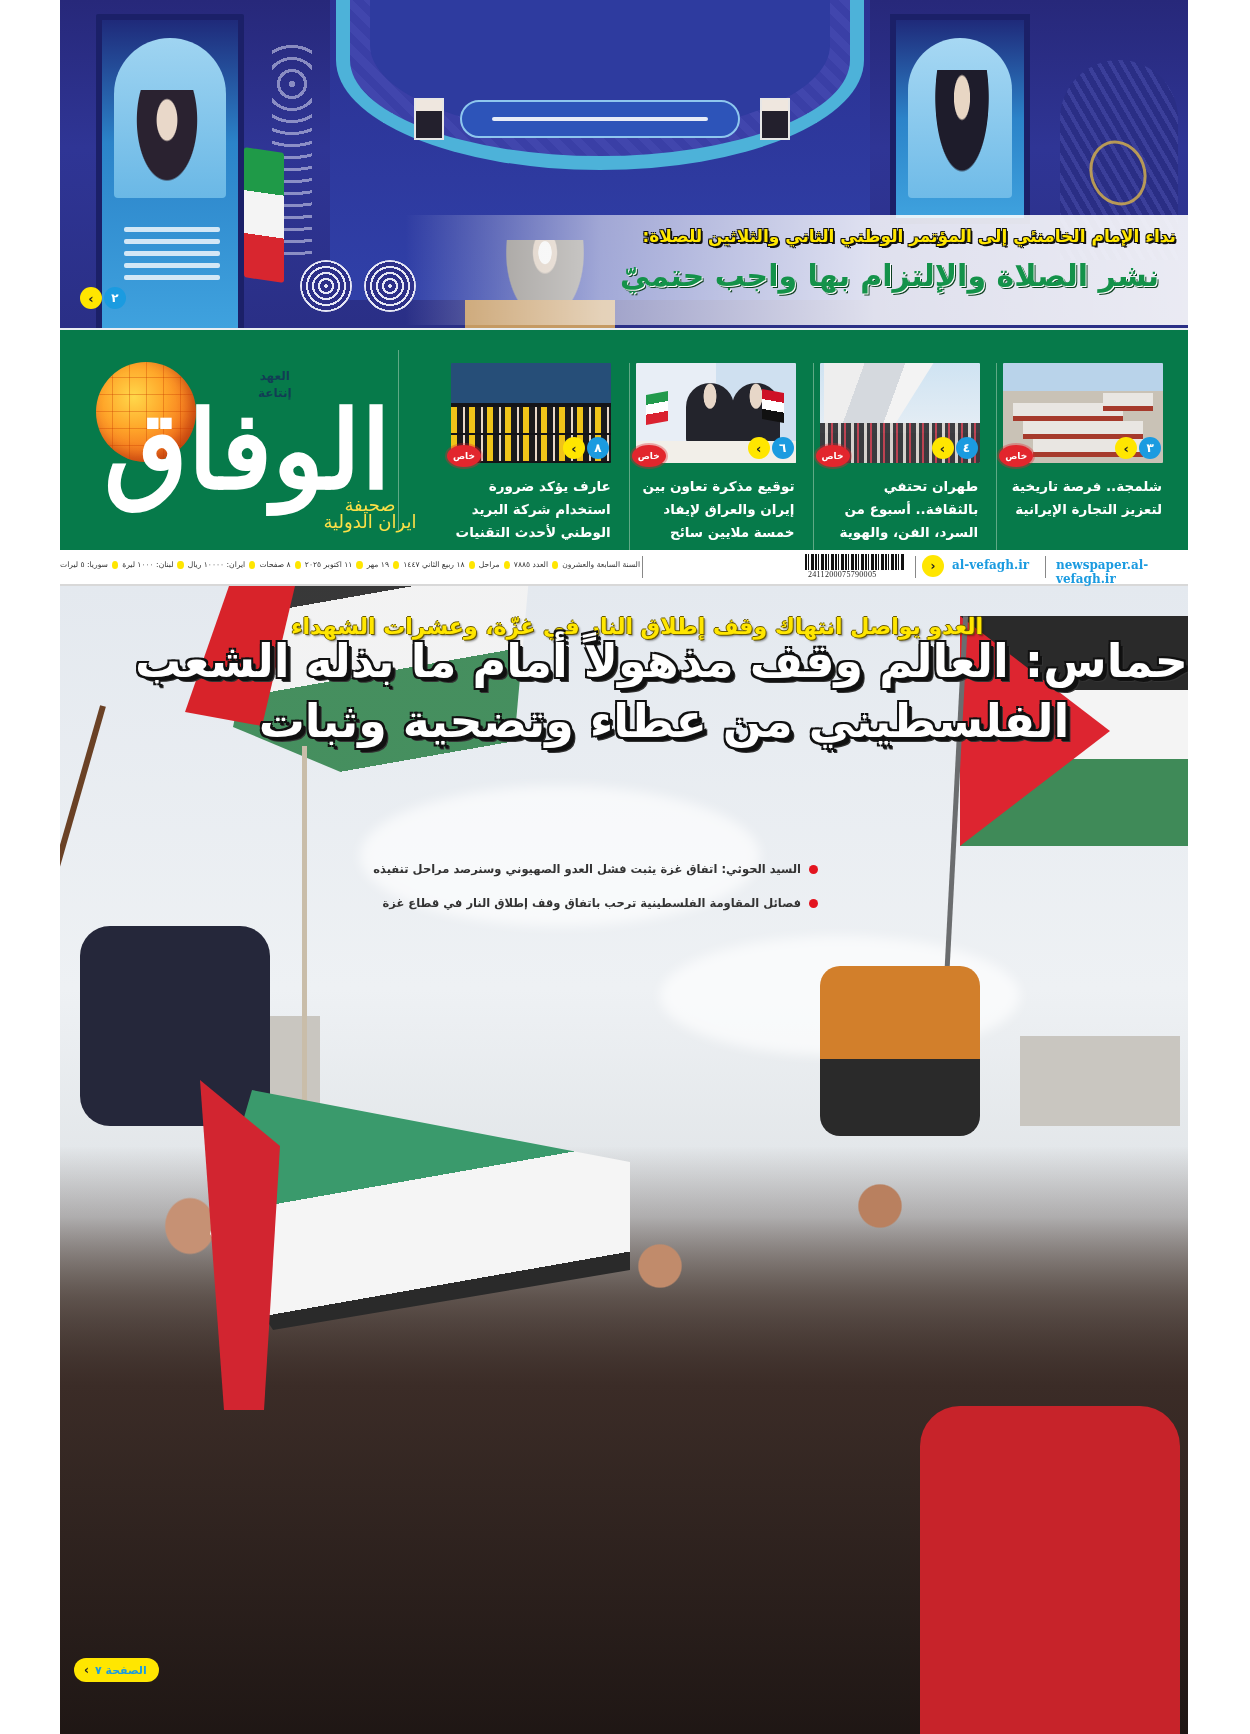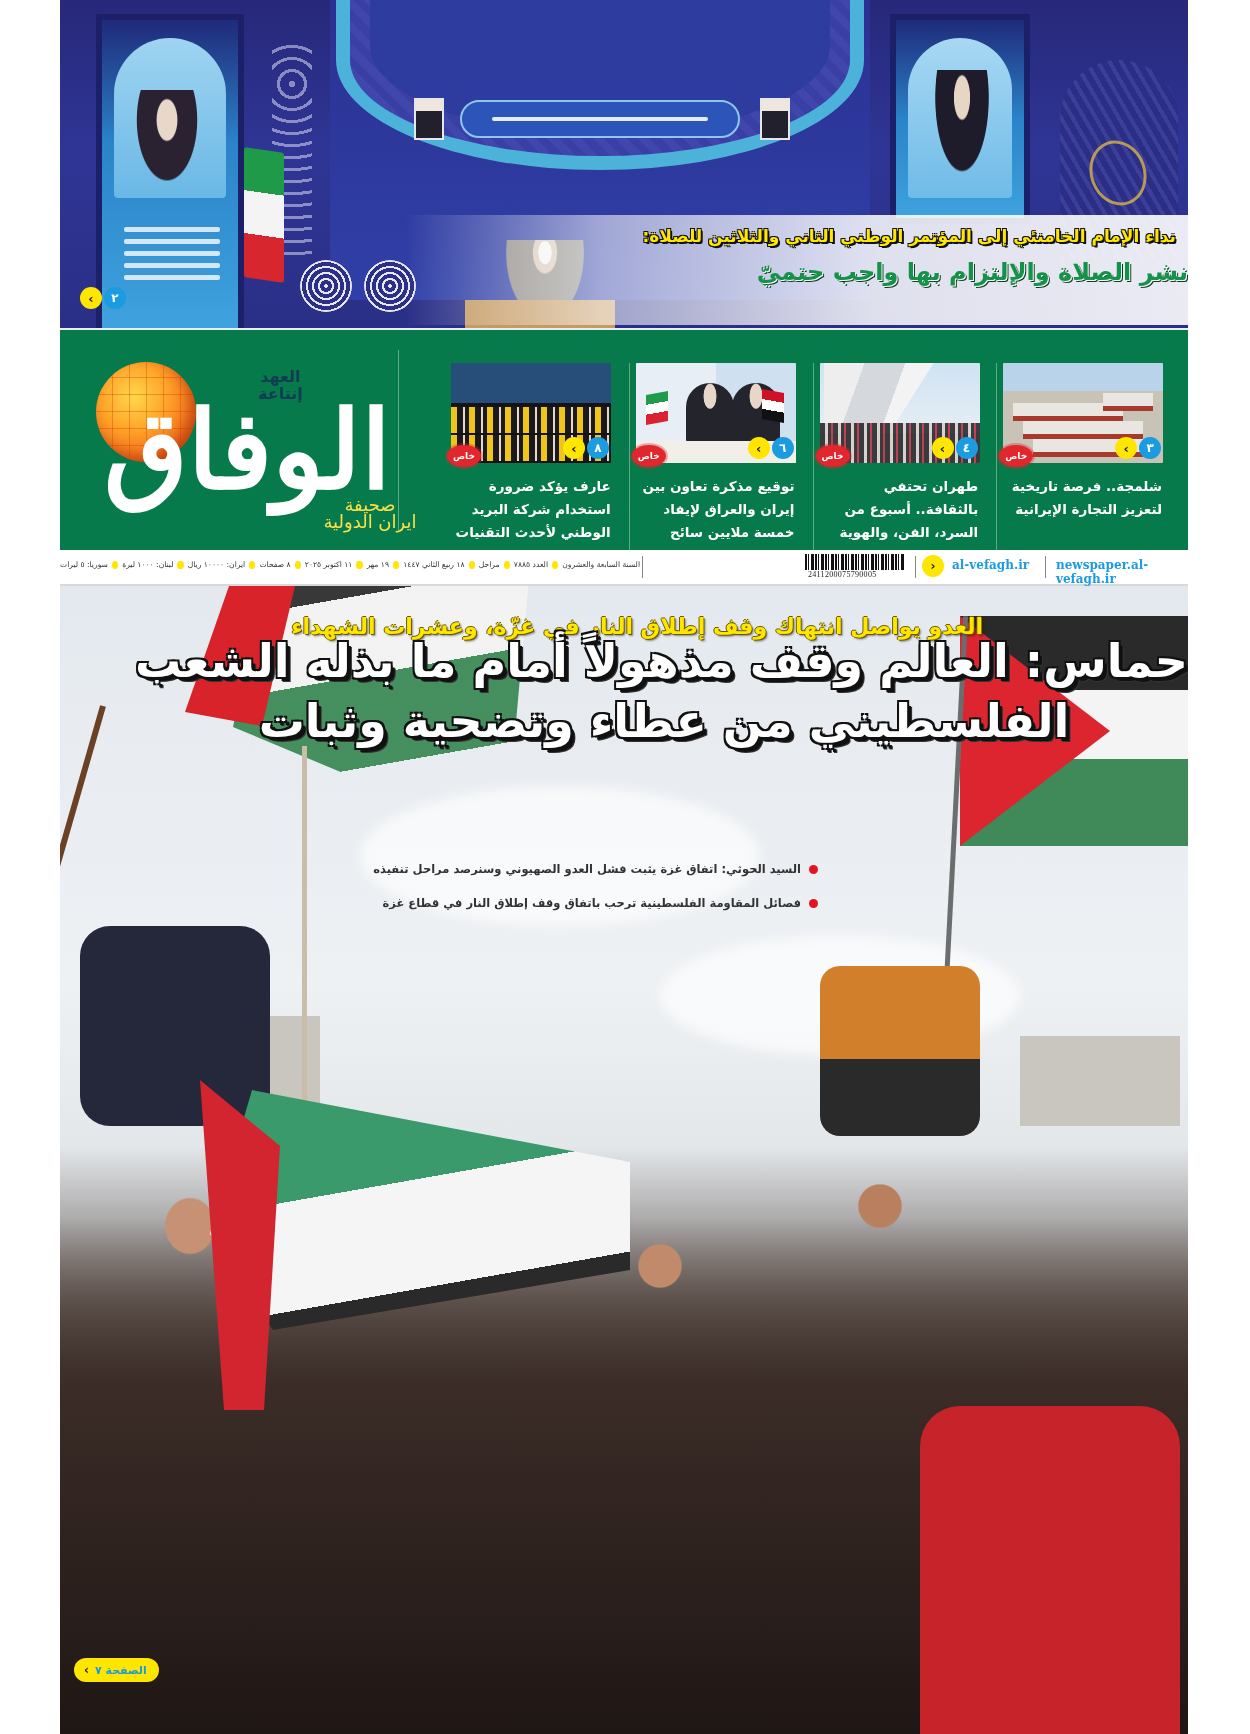--- a/index.html
+++ b/index.html
@@ -103,22 +103,22 @@
       position: absolute; left: 345px; top: 215px; width: 783px; height: 110px;
       background: linear-gradient(90deg, rgba(255,255,255,0) 0%, rgba(255,255,255,.55) 25%, rgba(255,255,255,.85) 60%, rgba(255,255,255,.9) 100%);
     }
     .tb-kicker {
       position: absolute; right: 12px; top: 226px; direction: rtl;
       font-family: "DejaVu Sans", sans-serif; font-weight: bold; font-size: 17px; color: #ffe600;
       text-shadow: -1px -1px 0 #111, 1px -1px 0 #111, -1px 1px 0 #111, 1px 1px 0 #111, 2px 2px 0 #111;
       white-space: nowrap;
     }
     .tb-headline {
-      position: absolute; right: 0; top: 258px; direction: rtl;
-      font-family: "DejaVu Sans", sans-serif; font-weight: bold; font-size: 24px; color: #14924a;
+      position: absolute; right: 29px; top: 258px; direction: rtl;
+      font-family: "DejaVu Sans", sans-serif; font-weight: bold; font-size: 30px; color: #14924a;
       text-shadow: 1px 1px 0 #fff, 2px 2px 0 #0b3d1f;
       white-space: nowrap;
     }
     .page-pill {
       position: absolute; display: flex; align-items: center; gap: 2px;
     }
     .pill-yellow {
       width: 22px; height: 22px; border-radius: 50%; background: #ffe600;
       display: flex; align-items: center; justify-content: center; font-size: 13px; font-weight: bold; color: #222;
     }
@@ -143,21 +143,21 @@
       background: repeating-linear-gradient(0deg, transparent 0 16px, rgba(200,60,0,.35) 16px 17px),
                   repeating-linear-gradient(90deg, transparent 0 16px, rgba(200,60,0,.35) 16px 17px);
     }
     .logo-word {
       position: absolute; left: 14px; top: 56px; direction: rtl;
       font-family: "DejaVu Serif", serif; font-weight: bold; font-size: 108px; line-height: 1;
       color: #ffffff; letter-spacing: -4px;
     }
     .logo-badge {
       position: absolute; left: 168px; top: 28px; direction: rtl; text-align: center;
-      font-family: "DejaVu Sans", sans-serif; font-weight: bold; font-size: 16px; line-height: 17px; color: #123c55;
+      font-family: "DejaVu Sans", sans-serif; font-weight: bold; font-size: 12px; line-height: 17px; color: #123c55;
     }
     .logo-sub {
       position: absolute; left: 232px; top: 156px; direction: rtl; text-align: center;
       font-family: "DejaVu Sans", sans-serif; font-size: 18px; line-height: 17px; color: #fde047; width: 96px;
     }
     .masthead-divider { position: absolute; left: 338px; top: 20px; width: 1px; height: 180px; background: #5fa985; }
 
     .teasers { position: absolute; left: 385px; top: 14px; width: 735px; height: 200px; display: flex; flex-direction: row; }
     .teaser { position: relative; width: 185px; height: 200px; border-left: 1px solid #5fa985; margin-top: 19px; }
     .teaser:first-child { border-left: none; }

